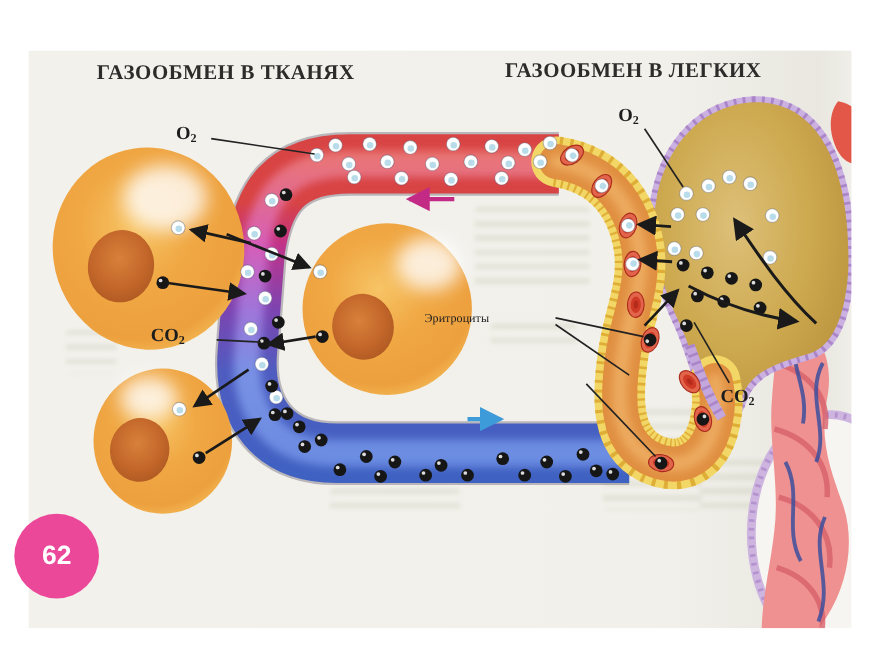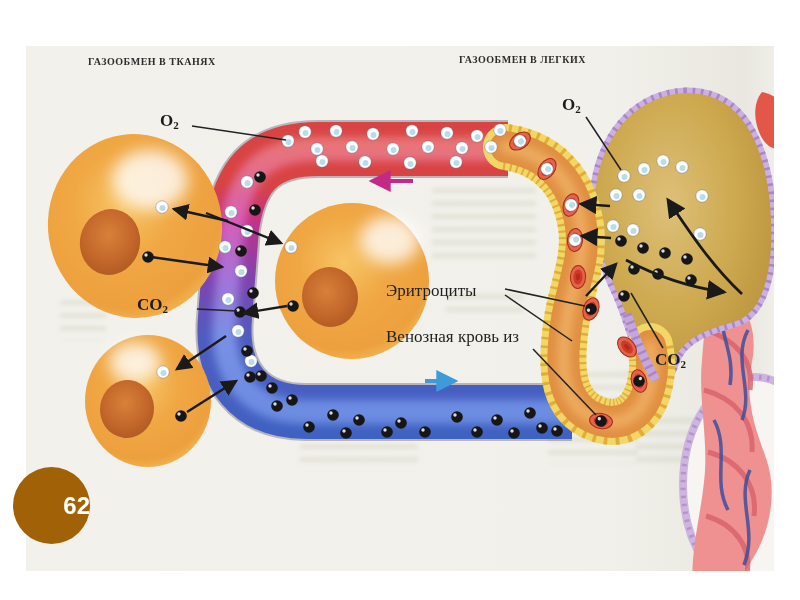--- a/index.html
+++ b/index.html
@@ -15,40 +15,40 @@
     position:absolute;border-radius:4px;opacity:.42;filter:blur(2px);
     background:repeating-linear-gradient(180deg, rgba(148,156,120,.38) 0 5px, rgba(0,0,0,0) 5px 13px);
   }
   svg.diagram{position:absolute;left:0;top:0;}
   .margin{position:absolute;background:#ffffff;z-index:5;}
   .m-top{left:0;top:0;width:800px;height:46px;}
   .m-left{left:0;top:0;width:26px;height:600px;}
   .m-right{left:774px;top:0;width:26px;height:600px;}
   .m-bottom{left:0;top:571px;width:800px;height:29px;}
   .title{
-    position:absolute;z-index:6;font-weight:bold;font-size:10px;
+    position:absolute;z-index:6;font-weight:bold;font-size:19px;
     letter-spacing:.5px;color:#2e2c2a;white-space:nowrap;
   }
   .t-left{left:88px;top:56px;}
   .t-right{left:459px;top:54px;}
   .gaslabel{
     position:absolute;z-index:6;font-weight:bold;font-size:17px;color:#1c1c1c;white-space:nowrap;
   }
   .gaslabel sub{font-size:11px;vertical-align:-3px;}
   .g-o2t{left:160px;top:111px;}
   .g-co2t{left:137px;top:295px;}
   .g-o2l{left:562px;top:95px;}
   .g-co2l{left:655px;top:350px;}
-  .anno{position:absolute;z-index:6;font-size:17px;color:#1f1f1f;white-space:nowrap;line-height:21px;}
+  .anno{position:absolute;z-index:6;font-size:11px;color:#1f1f1f;white-space:nowrap;line-height:21px;}
   .a-ery{left:386px;top:280px;}
   .a-ven{left:386px;top:326px;}
   .badge{
     position:absolute;z-index:6;left:13px;top:467px;width:77px;height:77px;border-radius:50%;
-    background:#a16207;color:#ffffff;font-family:"Liberation Sans", sans-serif;
-    font-weight:bold;font-size:24px;display:flex;align-items:center;justify-content:flex-end;
+    background:#ec4899;color:#ffffff;font-family:"Liberation Sans", sans-serif;
+    font-weight:bold;font-size:24px;display:flex;align-items:center;justify-content:center;
   }
 </style>
 </head>
 <body>
 
 <div class="scan"></div>
 
 <div class="smudge" style="left:432px;top:188px;width:104px;height:74px;"></div>
 <div class="smudge" style="left:446px;top:294px;width:78px;height:24px;"></div>
 <div class="smudge" style="left:548px;top:372px;width:90px;height:92px;"></div>
@@ -579,18 +579,17 @@
 <div class="title t-left">ГАЗООБМЕН В ТКАНЯХ</div>
 <div class="title t-right">ГАЗООБМЕН В ЛЕГКИХ</div>
 
 <div class="gaslabel g-o2t"><span>O</span><sub>2</sub></div>
 <div class="gaslabel g-co2t"><span>CO</span><sub>2</sub></div>
 <div class="gaslabel g-o2l"><span>O</span><sub>2</sub></div>
 <div class="gaslabel g-co2l"><span>CO</span><sub>2</sub></div>
 
 <div class="anno a-ery">Эритроциты</div>
 <div class="anno a-ven">
-  <div>Венозная кровь из</div>
 </div>
 
 <div class="badge">
     <span>62</span>
   </div>
 
 </body></html>

